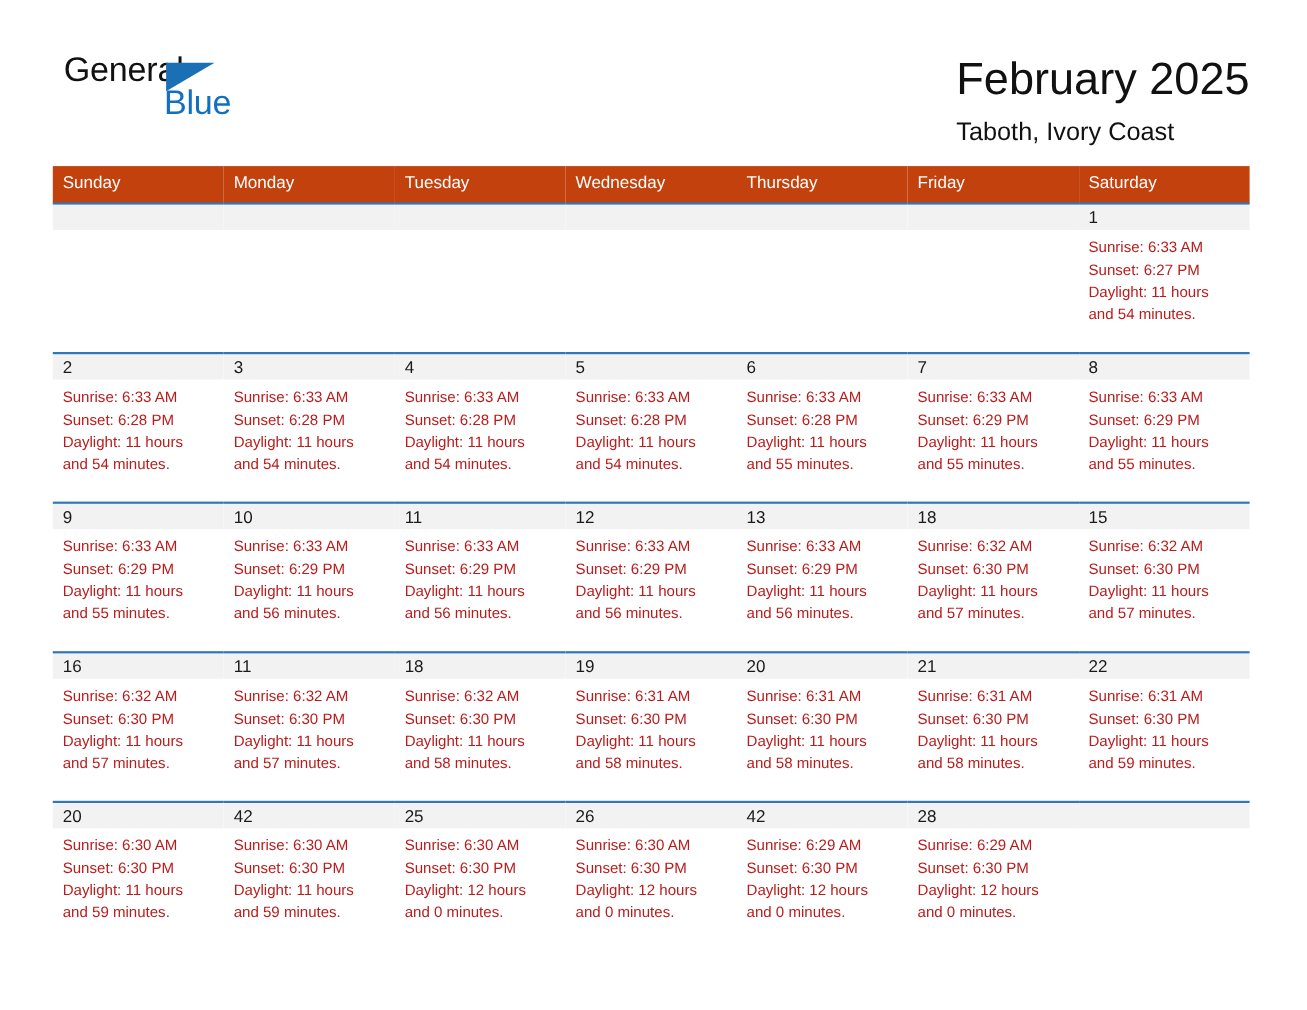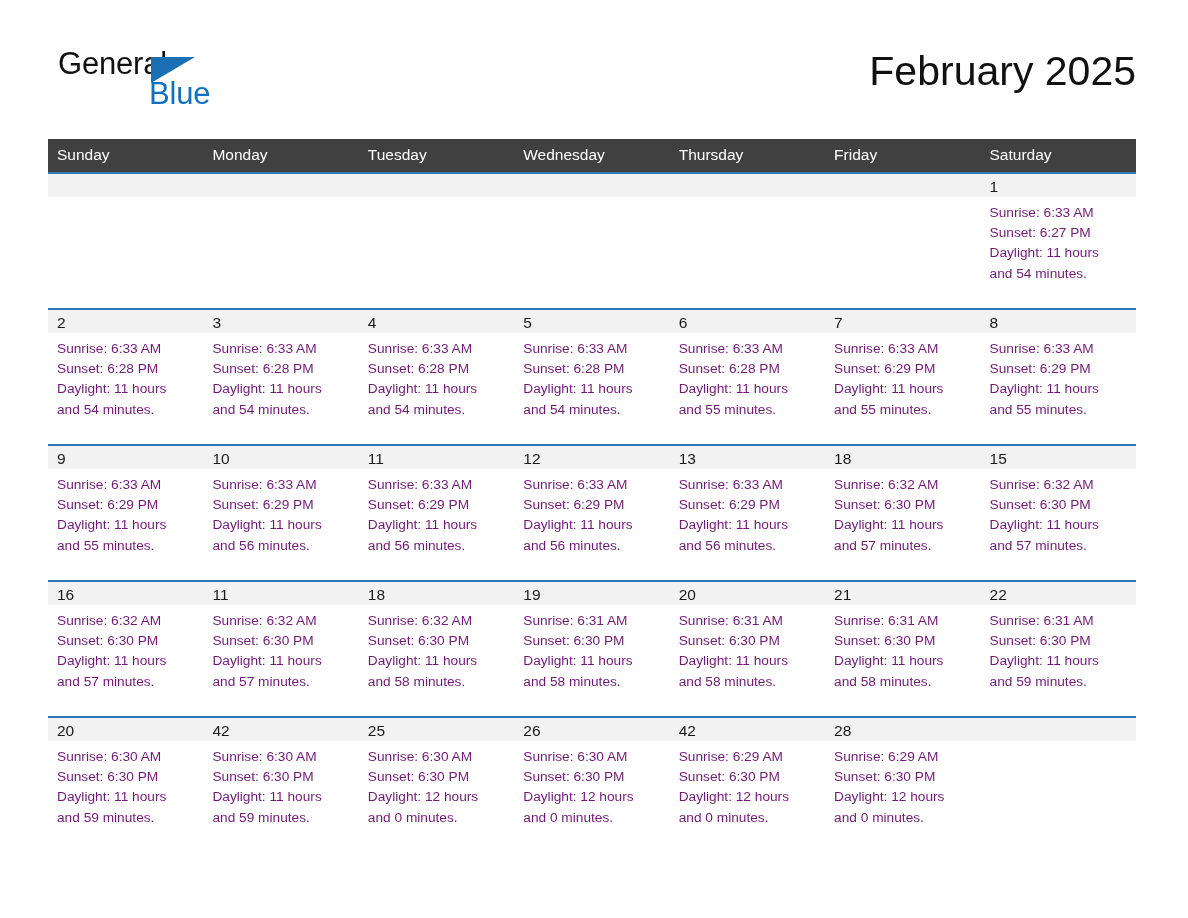--- a/index.html
+++ b/index.html
@@ -78,21 +78,21 @@
   }
 
   
   .calendar {
     margin: 19px 52px 0 48px;
     border-collapse: collapse;
     table-layout: fixed;
     width: 1088px;
   }
   .calendar th {
-    background: #404040;
+    background: #c2410c;
     color: #ffffff;
     font-weight: normal;
     font-size: 15.5px;
     text-align: left;
     padding: 7px 0 8px 9px;
     height: 17px;
     vertical-align: middle;
   }
   .calendar td {
     width: 155.4px;
@@ -114,39 +114,40 @@
     color: #1a1a1a;
     line-height: 1.25;
   }
   td.empty .daynum-band {
     background: #f2f2f2;
   }
   .cell-body {
     padding: 6px 8px 0 9px;
     font-size: 13.7px;
     line-height: 20.2px;
-    color: #701a75;
+    color: #b91c1c;
   }
   .cell-body div { white-space: nowrap; }
 </style>
 </head>
 <body>
 
 <div class="page">
 
   <div class="header">
 
     <div class="logo">
       <span class="logo-general">General</span>
       <span class="logo-flag"></span>
       <span class="logo-blue">Blue</span>
     </div>
 
     <div class="title-block">
       <h1 class="cal-title">February 2025</h1>
+      <div class="cal-subtitle">Taboth, Ivory Coast</div>
     </div>
 
   </div>
 
   <table class="calendar">
     <thead>
       <tr id="weekday-row">
           <th>Sunday</th>
           <th>Monday</th>
           <th>Tuesday</th>

